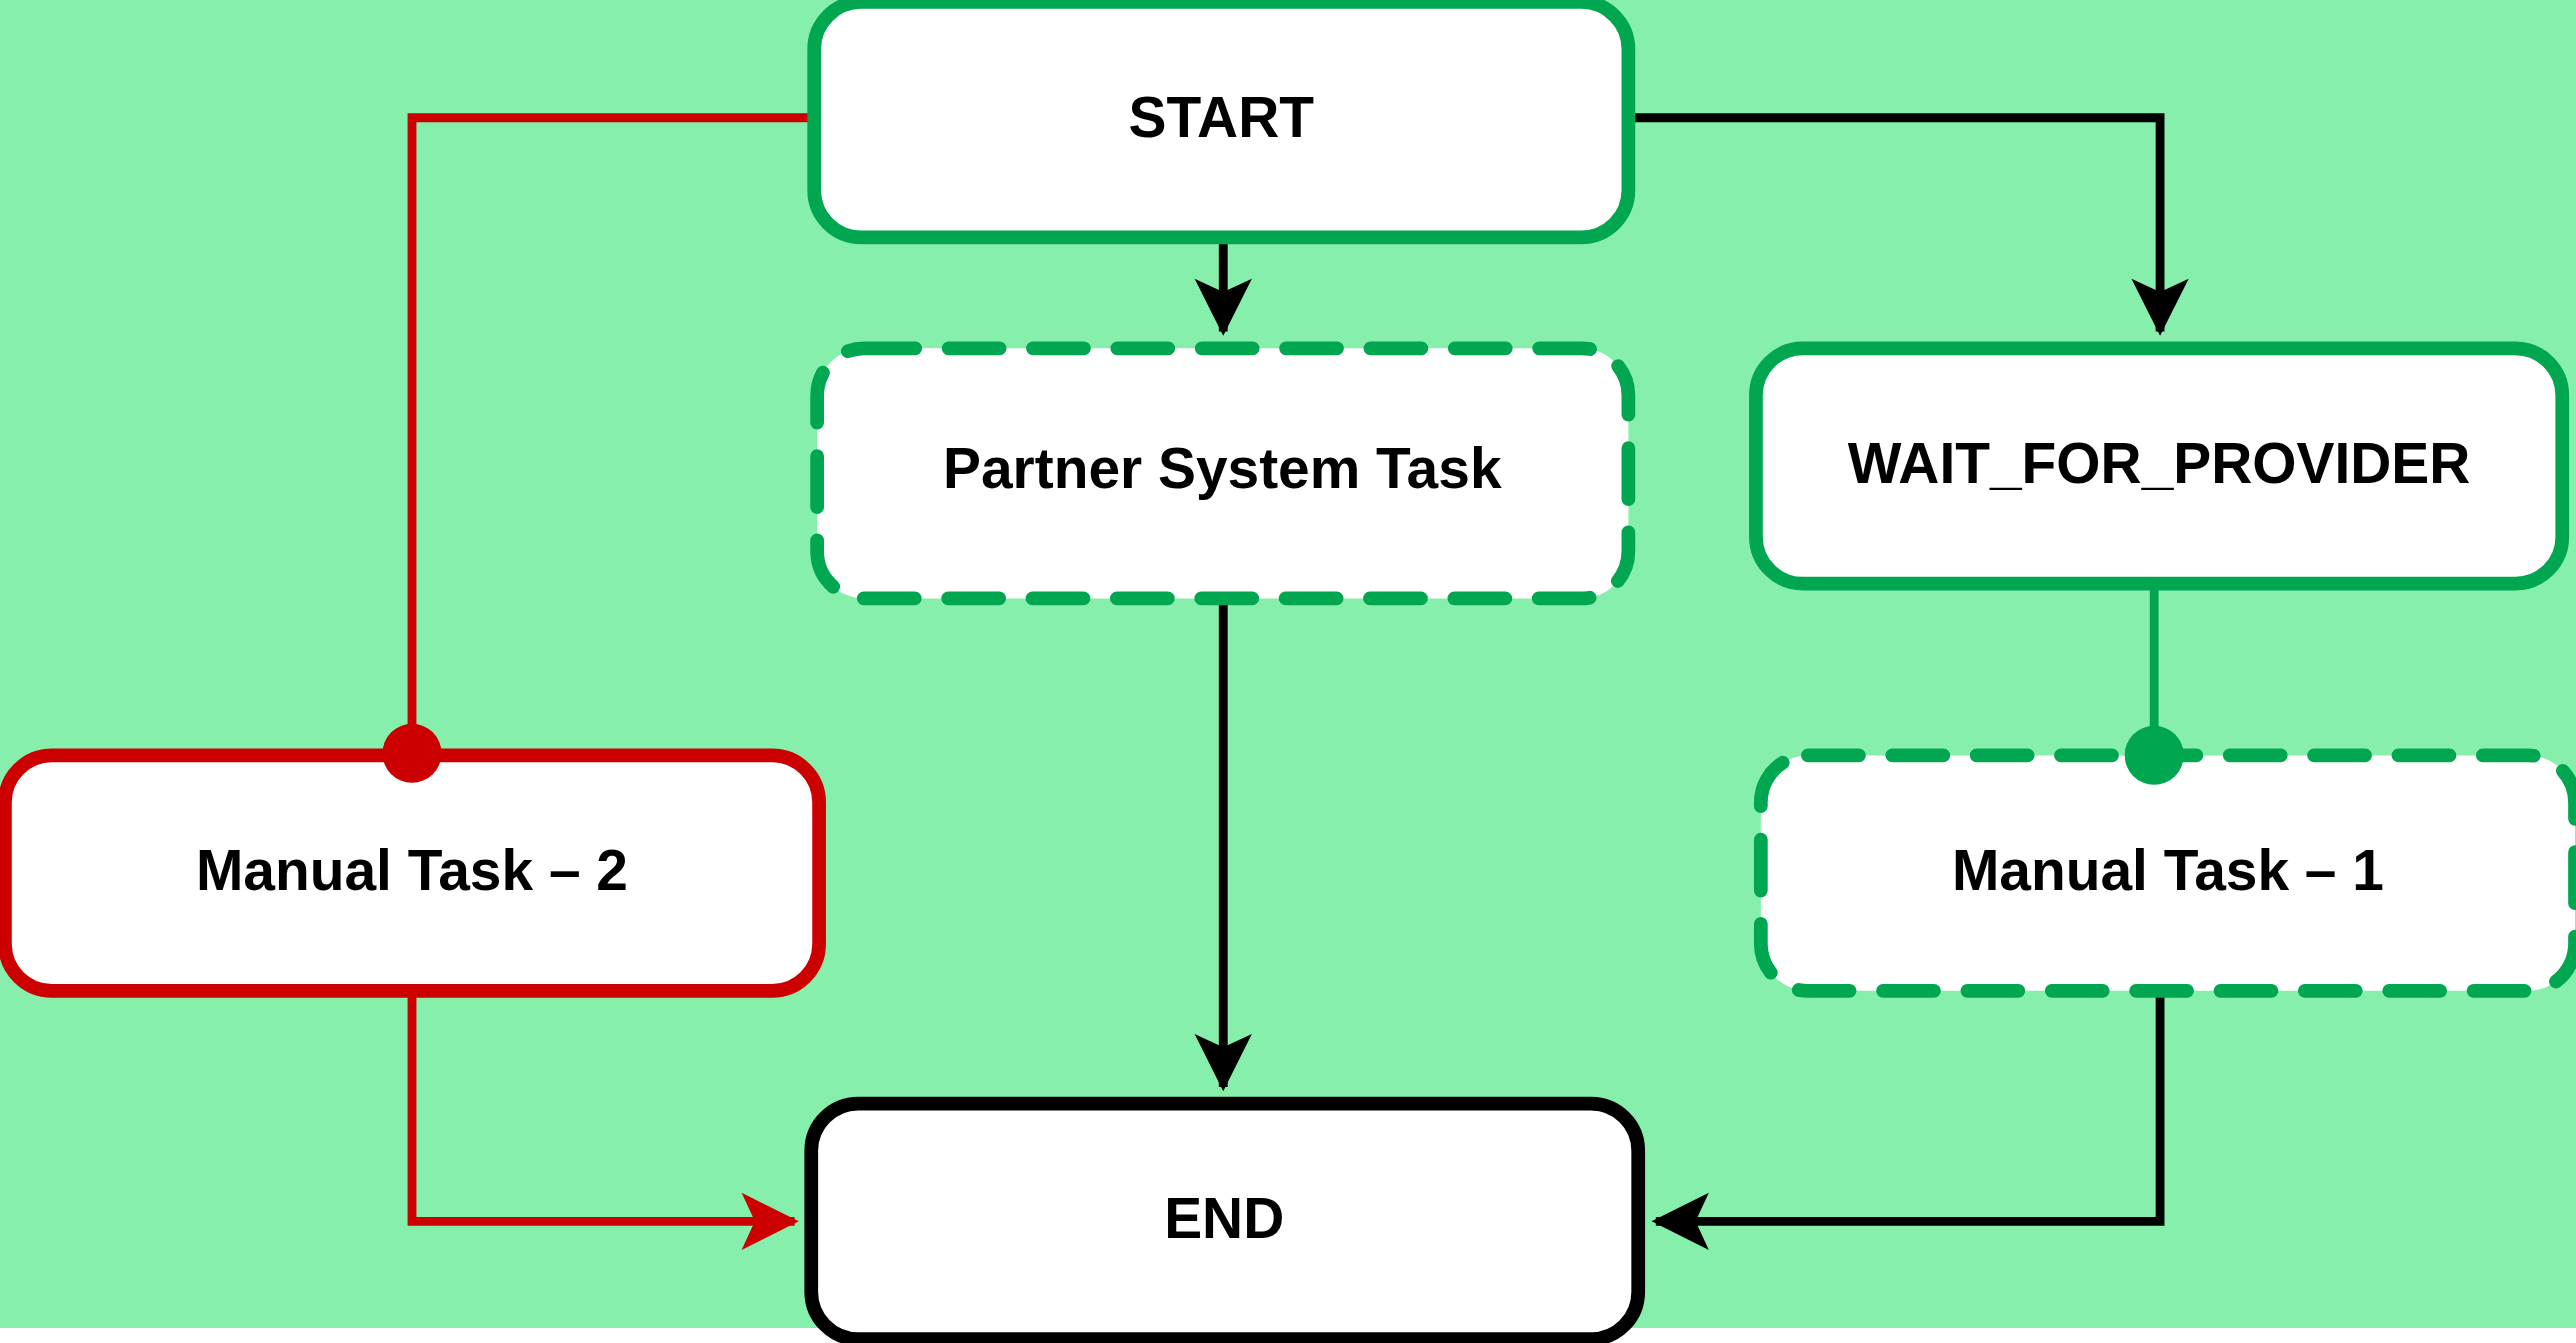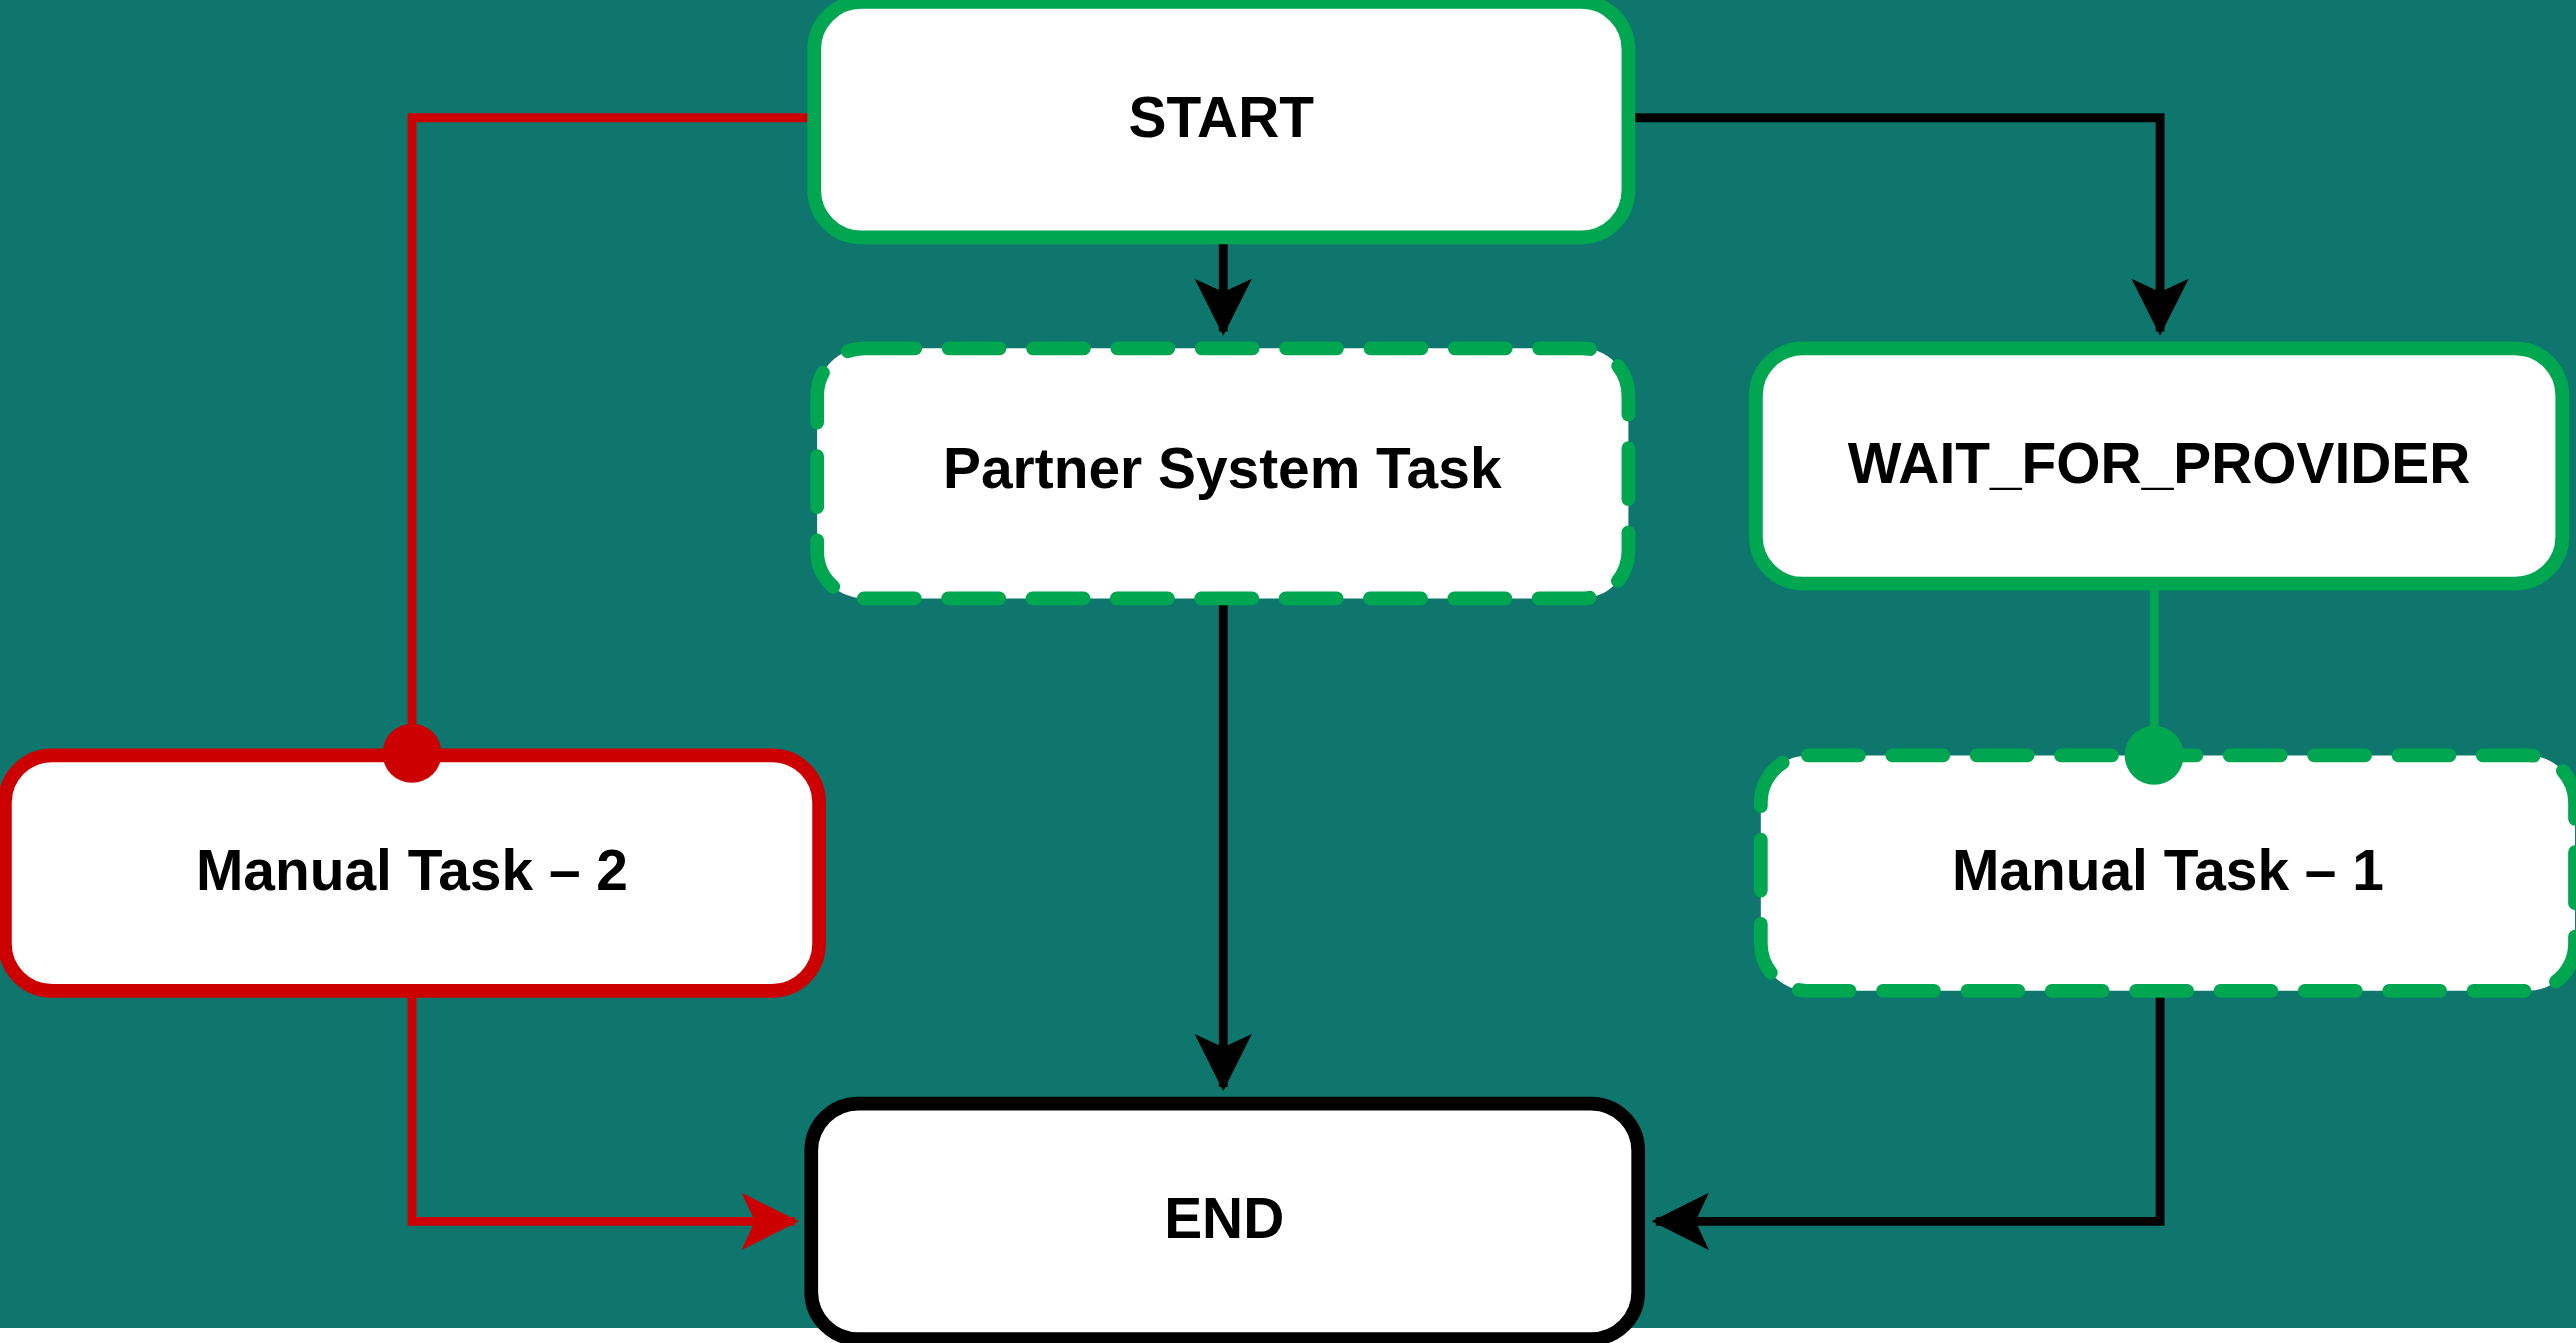--- a/index.html
+++ b/index.html
@@ -10,21 +10,21 @@
   body {
     width: 2576px;
     height: 1344px;
     overflow: hidden;
     font-family: "Liberation Sans", sans-serif;
   }
   #diagram-root {
     position: relative;
     width: 2576px;
     height: 1328px;
-    background: #0f766e;
+    background: #86efac;
   }
   svg.flow-canvas {
     display: block;
     width: 2576px;
     height: 1344px;
   }
   .node-label {
     font-family: "Liberation Sans", sans-serif;
     font-weight: bold;
     font-size: 58px;

